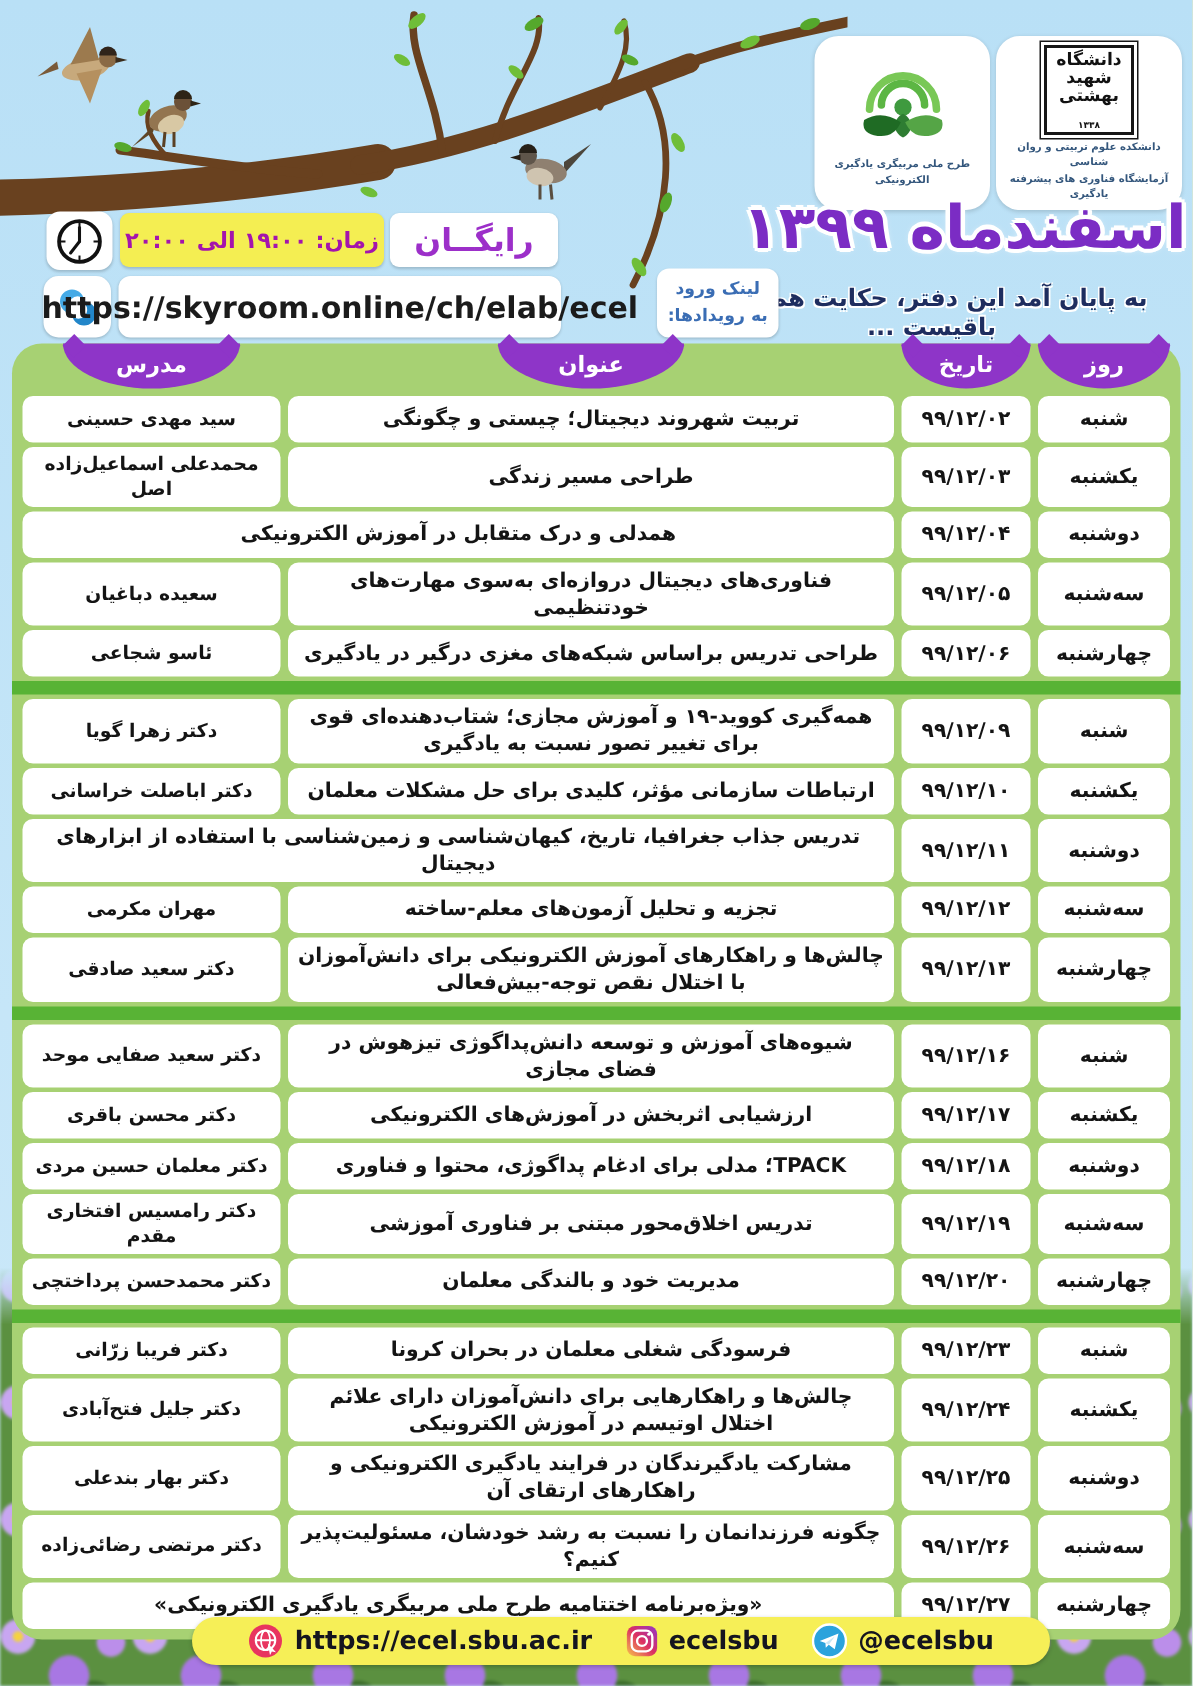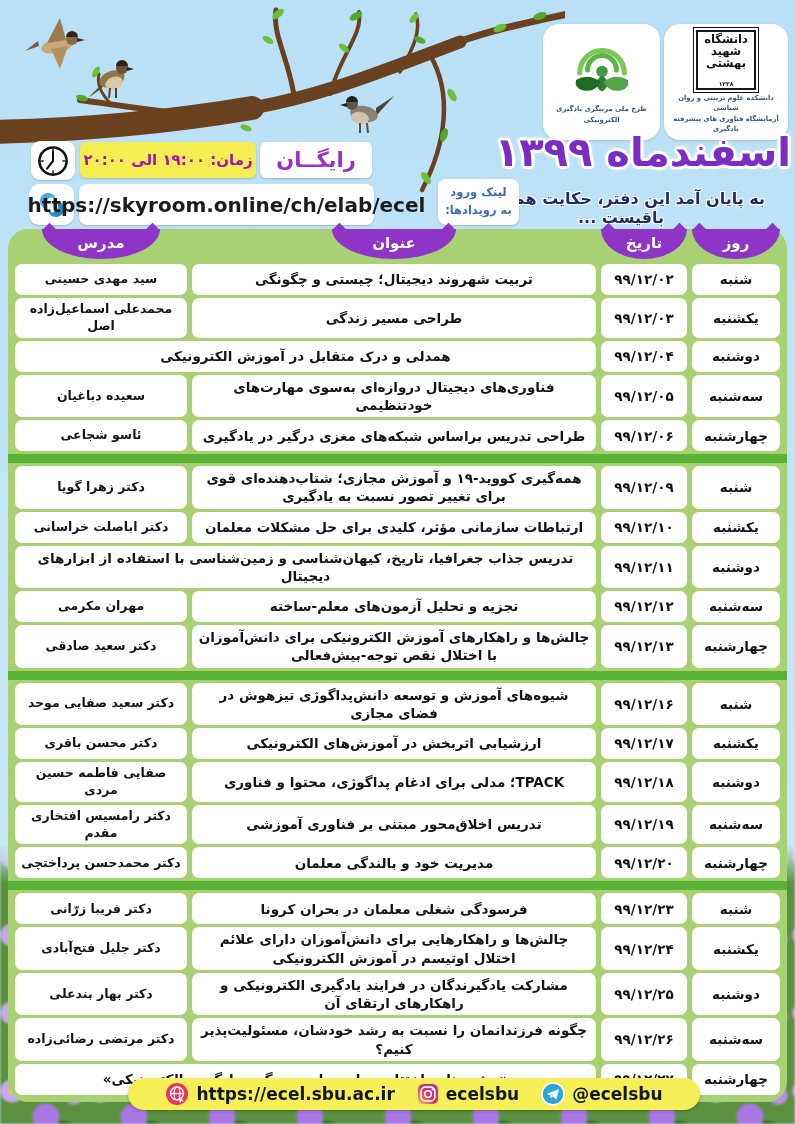--- a/index.html
+++ b/index.html
@@ -295,21 +295,21 @@
       <div class="trow">
       <div class="cell c-day col-day">یکشنبه</div>
       <div class="cell c-date col-date">۹۹/۱۲/۱۷</div>
       <div class="cell c-title col-title">ارزشیابی اثربخش در آموزش‌های الکترونیکی</div>
       <div class="cell c-inst col-inst">دکتر محسن باقری</div>
     </div>
       <div class="trow">
       <div class="cell c-day col-day">دوشنبه</div>
       <div class="cell c-date col-date">۹۹/۱۲/۱۸</div>
       <div class="cell c-title col-title">TPACK؛ مدلی برای ادغام پداگوژی، محتوا و فناوری</div>
-      <div class="cell c-inst col-inst">صفایی فاطمه حسین مردی</div>
+      <div class="cell c-inst col-inst">دکتر معلمان حسین مردی</div>
     </div>
       <div class="trow">
       <div class="cell c-day col-day">سه‌شنبه</div>
       <div class="cell c-date col-date">۹۹/۱۲/۱۹</div>
       <div class="cell c-title col-title">تدریس اخلاق‌محور مبتنی بر فناوری آموزشی</div>
       <div class="cell c-inst col-inst">دکتر رامسیس افتخاری مقدم</div>
     </div>
       <div class="trow">
       <div class="cell c-day col-day">چهارشنبه</div>
       <div class="cell c-date col-date">۹۹/۱۲/۲۰</div>

